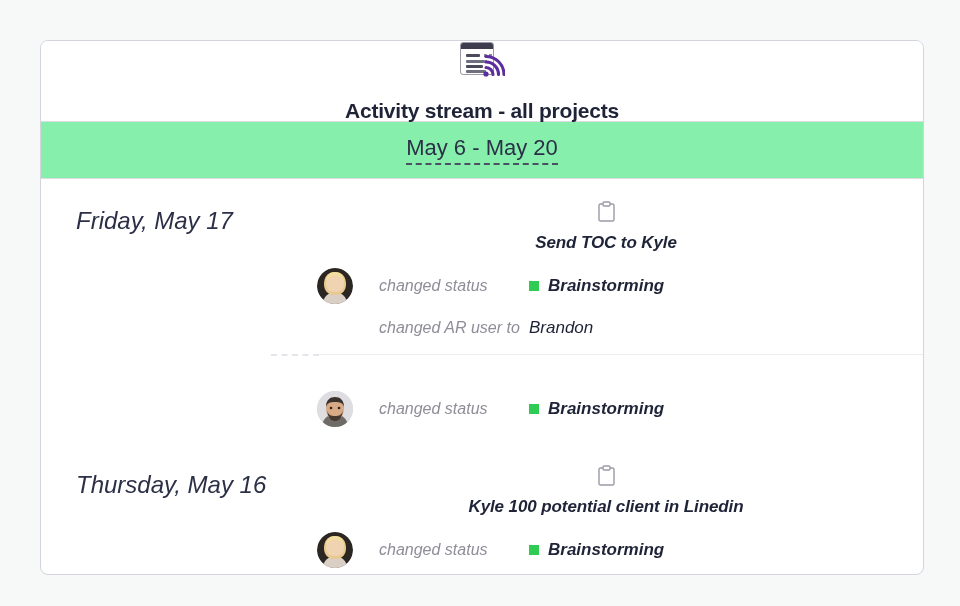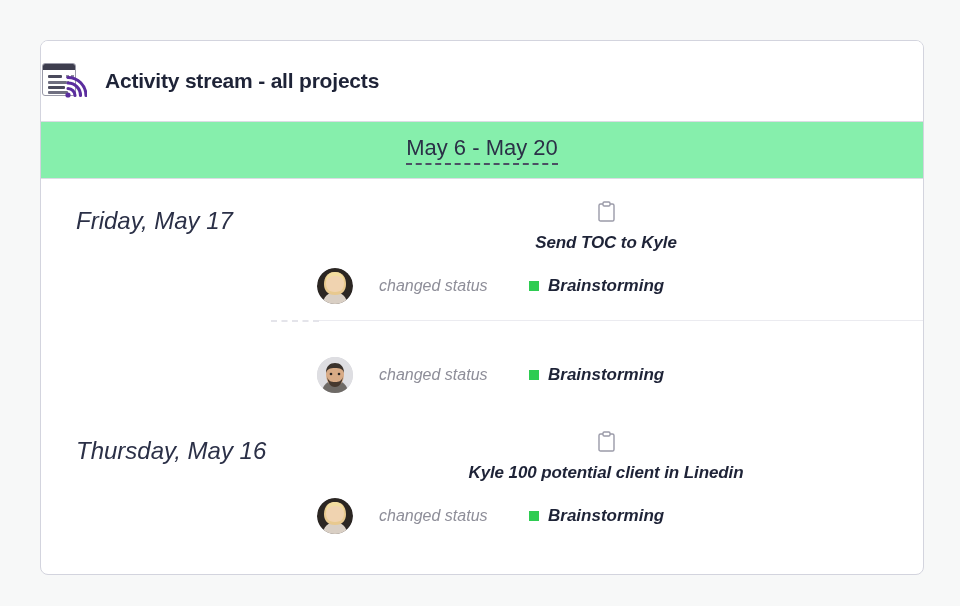--- a/index.html
+++ b/index.html
@@ -34,22 +34,24 @@
     border: 1px solid #d3d4de;
     border-radius: 8px;
     overflow: hidden;
   }
 
   
   .card-header {
     height: 80px;
     display: flex;
     align-items: center;
+    justify-content: center;
     gap: 18px;
     background: #ffffff;
+    flex-direction: column;
   }
 
   .stream-icon {
     width: 46px;
     height: 42px;
     position: relative;
     flex: 0 0 auto;
   }
   .stream-icon .doc {
     position: absolute;
@@ -310,20 +312,26 @@
               </span>
               <span class="event-action">changed status</span>
               <span class="event-value bold">
                 <svg class="status-chip" viewBox="0 0 10 10" aria-hidden="true">
                   <rect x="0" y="0" width="10" height="10" fill="#2ecc52"></rect>
                 </svg>
                 <span>Brainstorming</span>
               </span>
             </div>
 
+            <div class="event-row compact">
+              <span class="event-action no-avatar">changed AR user to</span>
+              <span class="event-value">
+                <span>Brandon</span>
+              </span>
+            </div>
           </div>
 
           <div class="entry sep">
 
             <div class="event-row">
               <span class="avatar">
                 <svg viewBox="0 0 36 36" aria-hidden="true">
                   <circle cx="18" cy="18" r="18" fill="#dedee2"></circle>
                   <path d="M5 36 a13 13 0 0 1 26 0 z" fill="#6e6a66"></path>
                   <path d="M18 7 c6 0 9 4 9 10 c0 7 -3 12 -9 12 c-6 0 -9 -5 -9 -12 c0 -6 3 -10 9 -10 z" fill="#d8ab86"></path>

